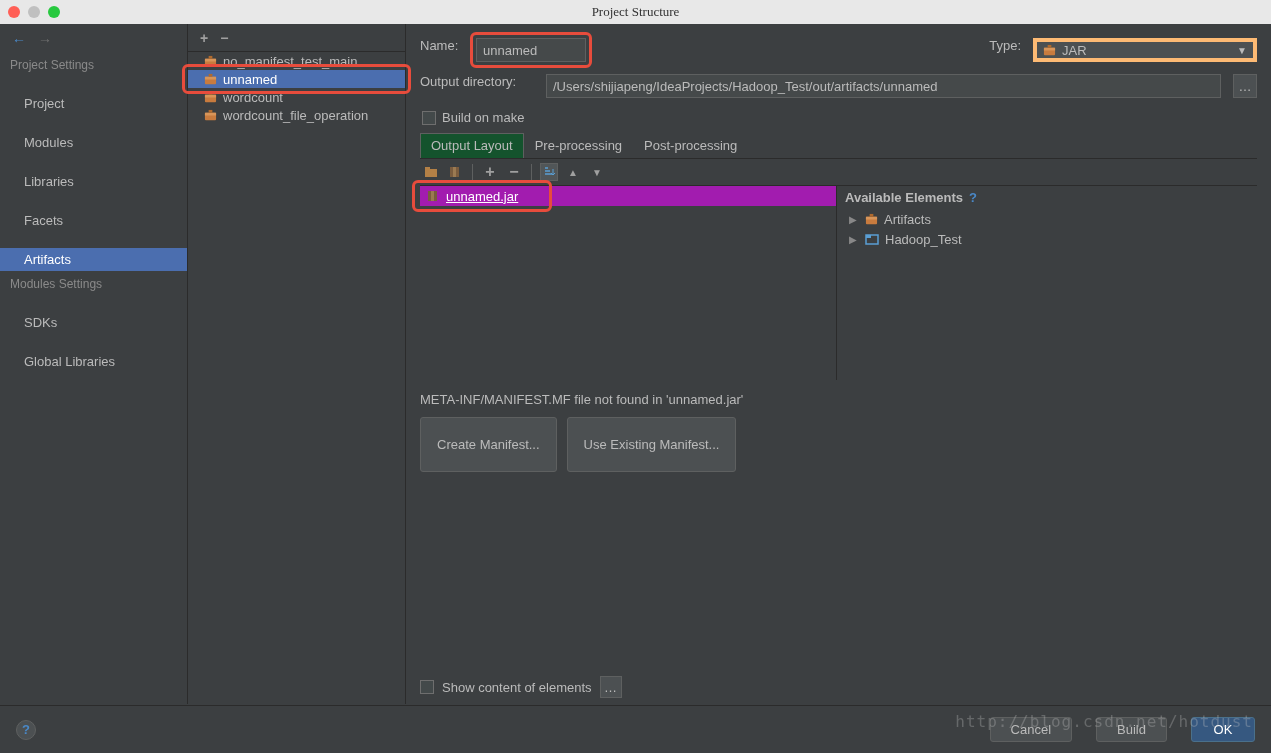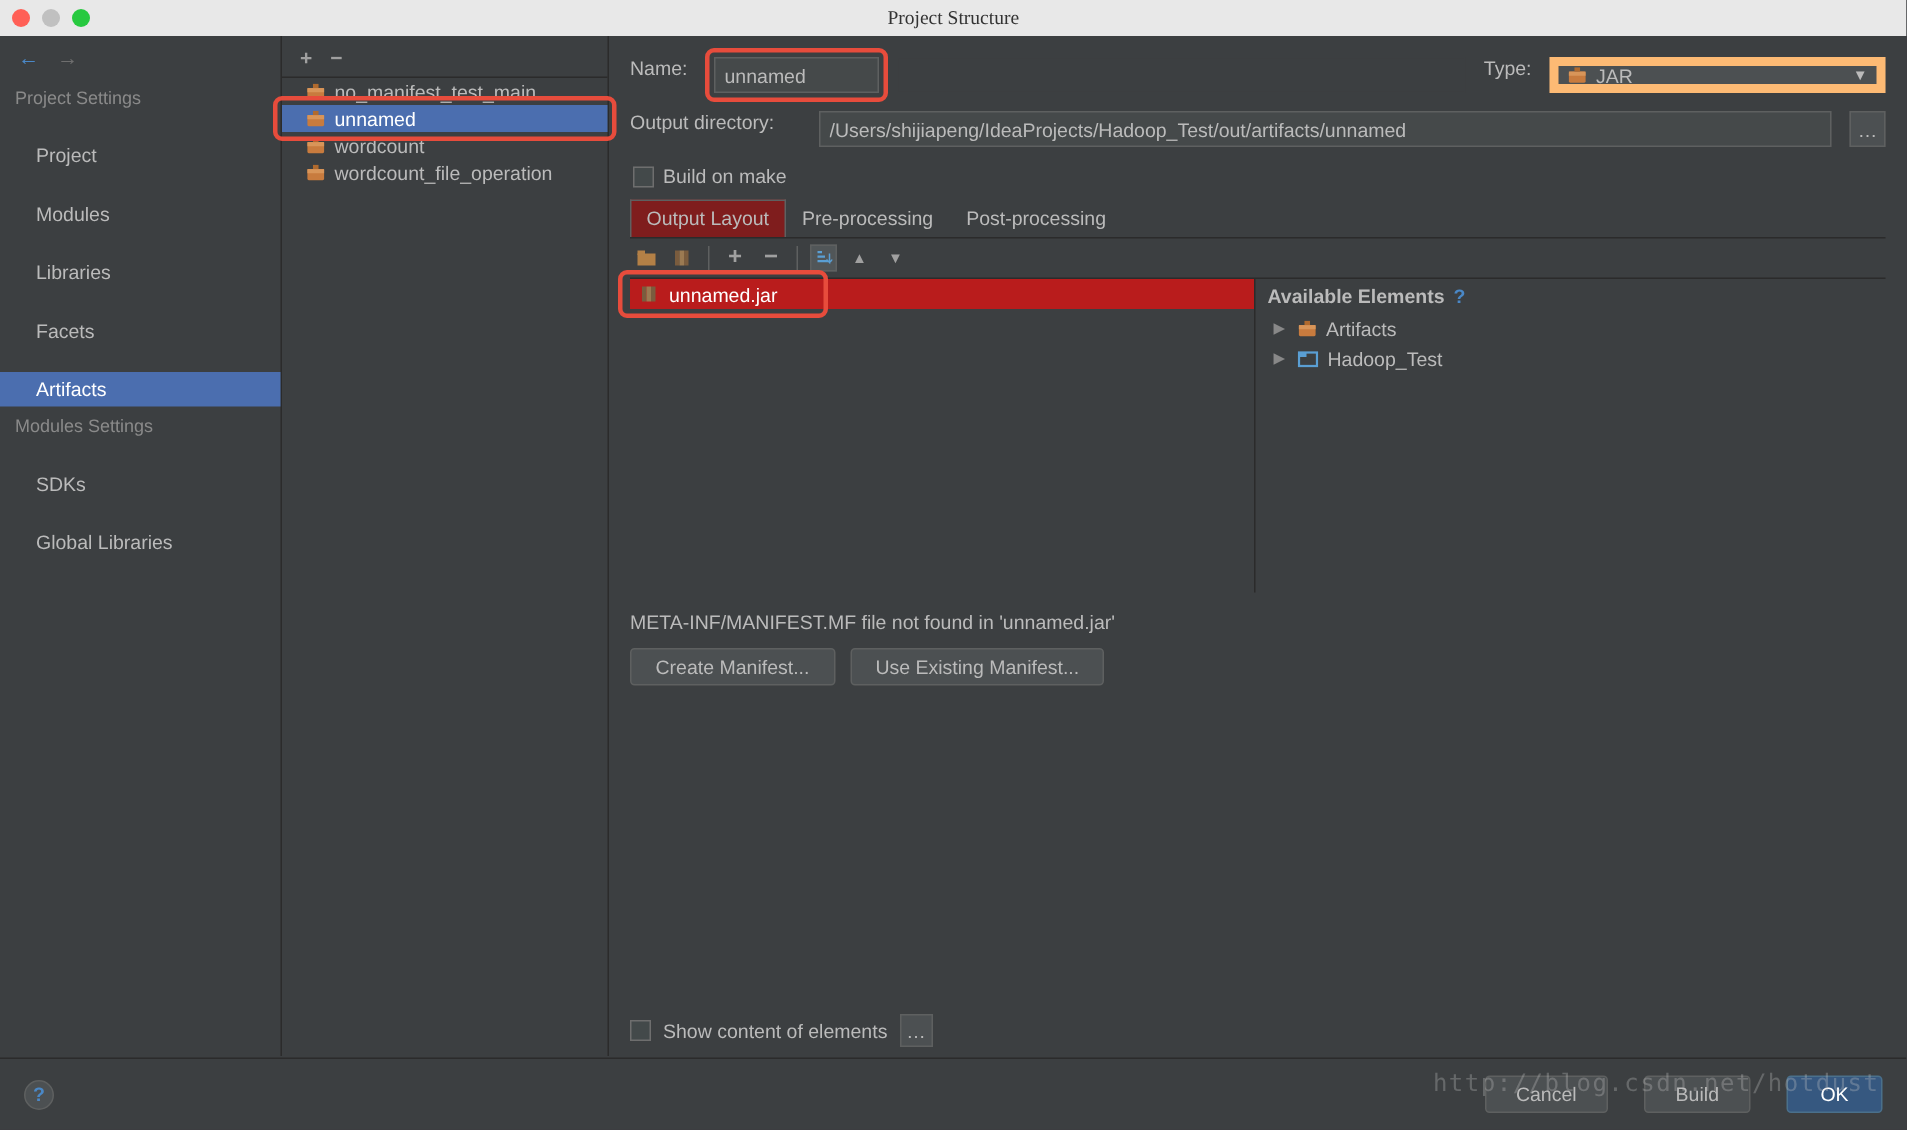--- a/index.html
+++ b/index.html
@@ -39,52 +39,52 @@
 
 .form-row { display: flex; align-items: flex-start; margin-bottom: 12px; gap: 12px; }
 .form-label { color: #bbbbbb; white-space: nowrap; }
 .name-label { width: 44px; }
 .form-input { background: #45494a; border: 1px solid #5e6060; color: #bbbbbb; padding: 3px 6px; height: 24px; }
 .name-input { width: 110px; }
 .name-input-wrapper { position: relative; display: inline-block; }
 .output-input { flex: 1; background: #45494a; border: 1px solid #5e6060; color: #bbbbbb; padding: 3px 6px; height: 24px; }
 .browse-btn { width: 24px; height: 24px; background: #4c5052; border: 1px solid #5e6060; color: #bbbbbb; cursor: pointer; display: flex; align-items: center; justify-content: center; }
 .type-label { margin-left: auto; }
-.type-select { width: 224px; height: 24px; background: #4c5052; border: 6px solid #fdba74; color: #bbbbbb; padding: 0 6px; display: flex; align-items: center; gap: 6px; position: relative; }
+.type-select { width: 224px; height: 24px; background: #4c5052; border: 4px solid #fdba74; color: #bbbbbb; padding: 0 6px; display: flex; align-items: center; gap: 6px; position: relative; }
 .type-select-arrow { margin-left: auto; font-size: 10px; }
 
 .checkbox-row { display: flex; align-items: center; margin-bottom: 8px; padding-left: 2px; gap: 6px; }
 .checkbox { width: 14px; height: 14px; background: #43494a; border: 1px solid #6e6e6e; }
 
 .tabs-row { display: flex; border-bottom: 1px solid #2b2b2b; }
 .tab { padding: 4px 10px; cursor: pointer; color: #bbbbbb; border: 1px solid transparent; }
-.tab.active { background: #7f1d1d; border: 1px solid #5e6060; border-bottom: none; }
+.tab.active { background: #14532d; border: 1px solid #5e6060; border-bottom: none; }
 
 .layout-toolbar { display: flex; align-items: center; padding: 4px 2px; gap: 6px; border-bottom: 1px solid #2b2b2b; }
 .tb-icon { width: 18px; height: 18px; display: inline-flex; align-items: center; justify-content: center; cursor: pointer; color: #a0a0a0; }
 .tb-icon.highlighted { background: #515658; border: 1px solid #5e6060; }
 .tb-sep { width: 1px; height: 16px; background: #5e6060; margin: 0 2px; }
 
 .layout-content { display: flex; flex: 1; min-height: 0; }
 .output-tree { flex: 1; border-right: 1px solid #2b2b2b; }
 .output-tree-item { display: flex; align-items: center; padding: 2px 6px; gap: 6px; cursor: pointer; height: 20px; }
-.output-tree-item.selected { background: #b91c1c; color: #ffffff; }
+.output-tree-item.selected { background: #a21caf; color: #ffffff; text-decoration: underline; }
 .output-tree-item-wrapper { position: relative; }
 
 .available-panel { width: 420px; padding: 0 8px; }
 .available-header { display: flex; align-items: center; padding: 4px 0; gap: 6px; }
 .available-header-title { font-weight: bold; }
 .help-icon { color: #4a88c7; font-weight: bold; cursor: pointer; }
 .available-item { display: flex; align-items: center; padding: 2px 4px; gap: 6px; cursor: pointer; height: 20px; }
 .expand-arrow { color: #888; font-size: 10px; width: 10px; }
 
 .bottom-section { padding-top: 8px; }
 .status-text { color: #bbbbbb; padding: 4px 0; }
 .manifest-buttons { display: flex; gap: 10px; margin-top: 6px; }
-.btn { background: #4c5052; border: 1px solid #5e6060; color: #bbbbbb; padding: 4px 16px; cursor: pointer; border-radius: 3px; }
+.btn { background: #4c5052; border: 1px solid #5e6060; color: #bbbbbb; padding: 19px 16px; cursor: pointer; border-radius: 3px; }
 
 .show-content-row { display: flex; align-items: center; gap: 8px; padding: 10px 0 6px; }
 
 .footer { position: absolute; bottom: 0; left: 0; right: 0; height: 48px; border-top: 1px solid #2b2b2b; display: flex; align-items: center; padding: 0 16px; background: #3c3f41; }
 .help-circle { width: 20px; height: 20px; border-radius: 50%; background: #4c5052; border: 1px solid #5e6060; display: flex; align-items: center; justify-content: center; color: #4a88c7; cursor: pointer; font-weight: bold; }
 .footer-buttons { margin-left: auto; display: flex; gap: 24px; }
 .footer-btn { background: #4c5052; border: 1px solid #5e6060; color: #bbbbbb; padding: 4px 20px; cursor: pointer; border-radius: 3px; min-width: 64px; }
 .footer-btn.primary { background: #365880; border-color: #4a708b; color: #fff; }
 
 .watermark { position: absolute; bottom: 22px; right: 18px; color: rgba(200,200,200,0.3); font-family: monospace; font-size: 16px; pointer-events: none; letter-spacing: 1px; }

